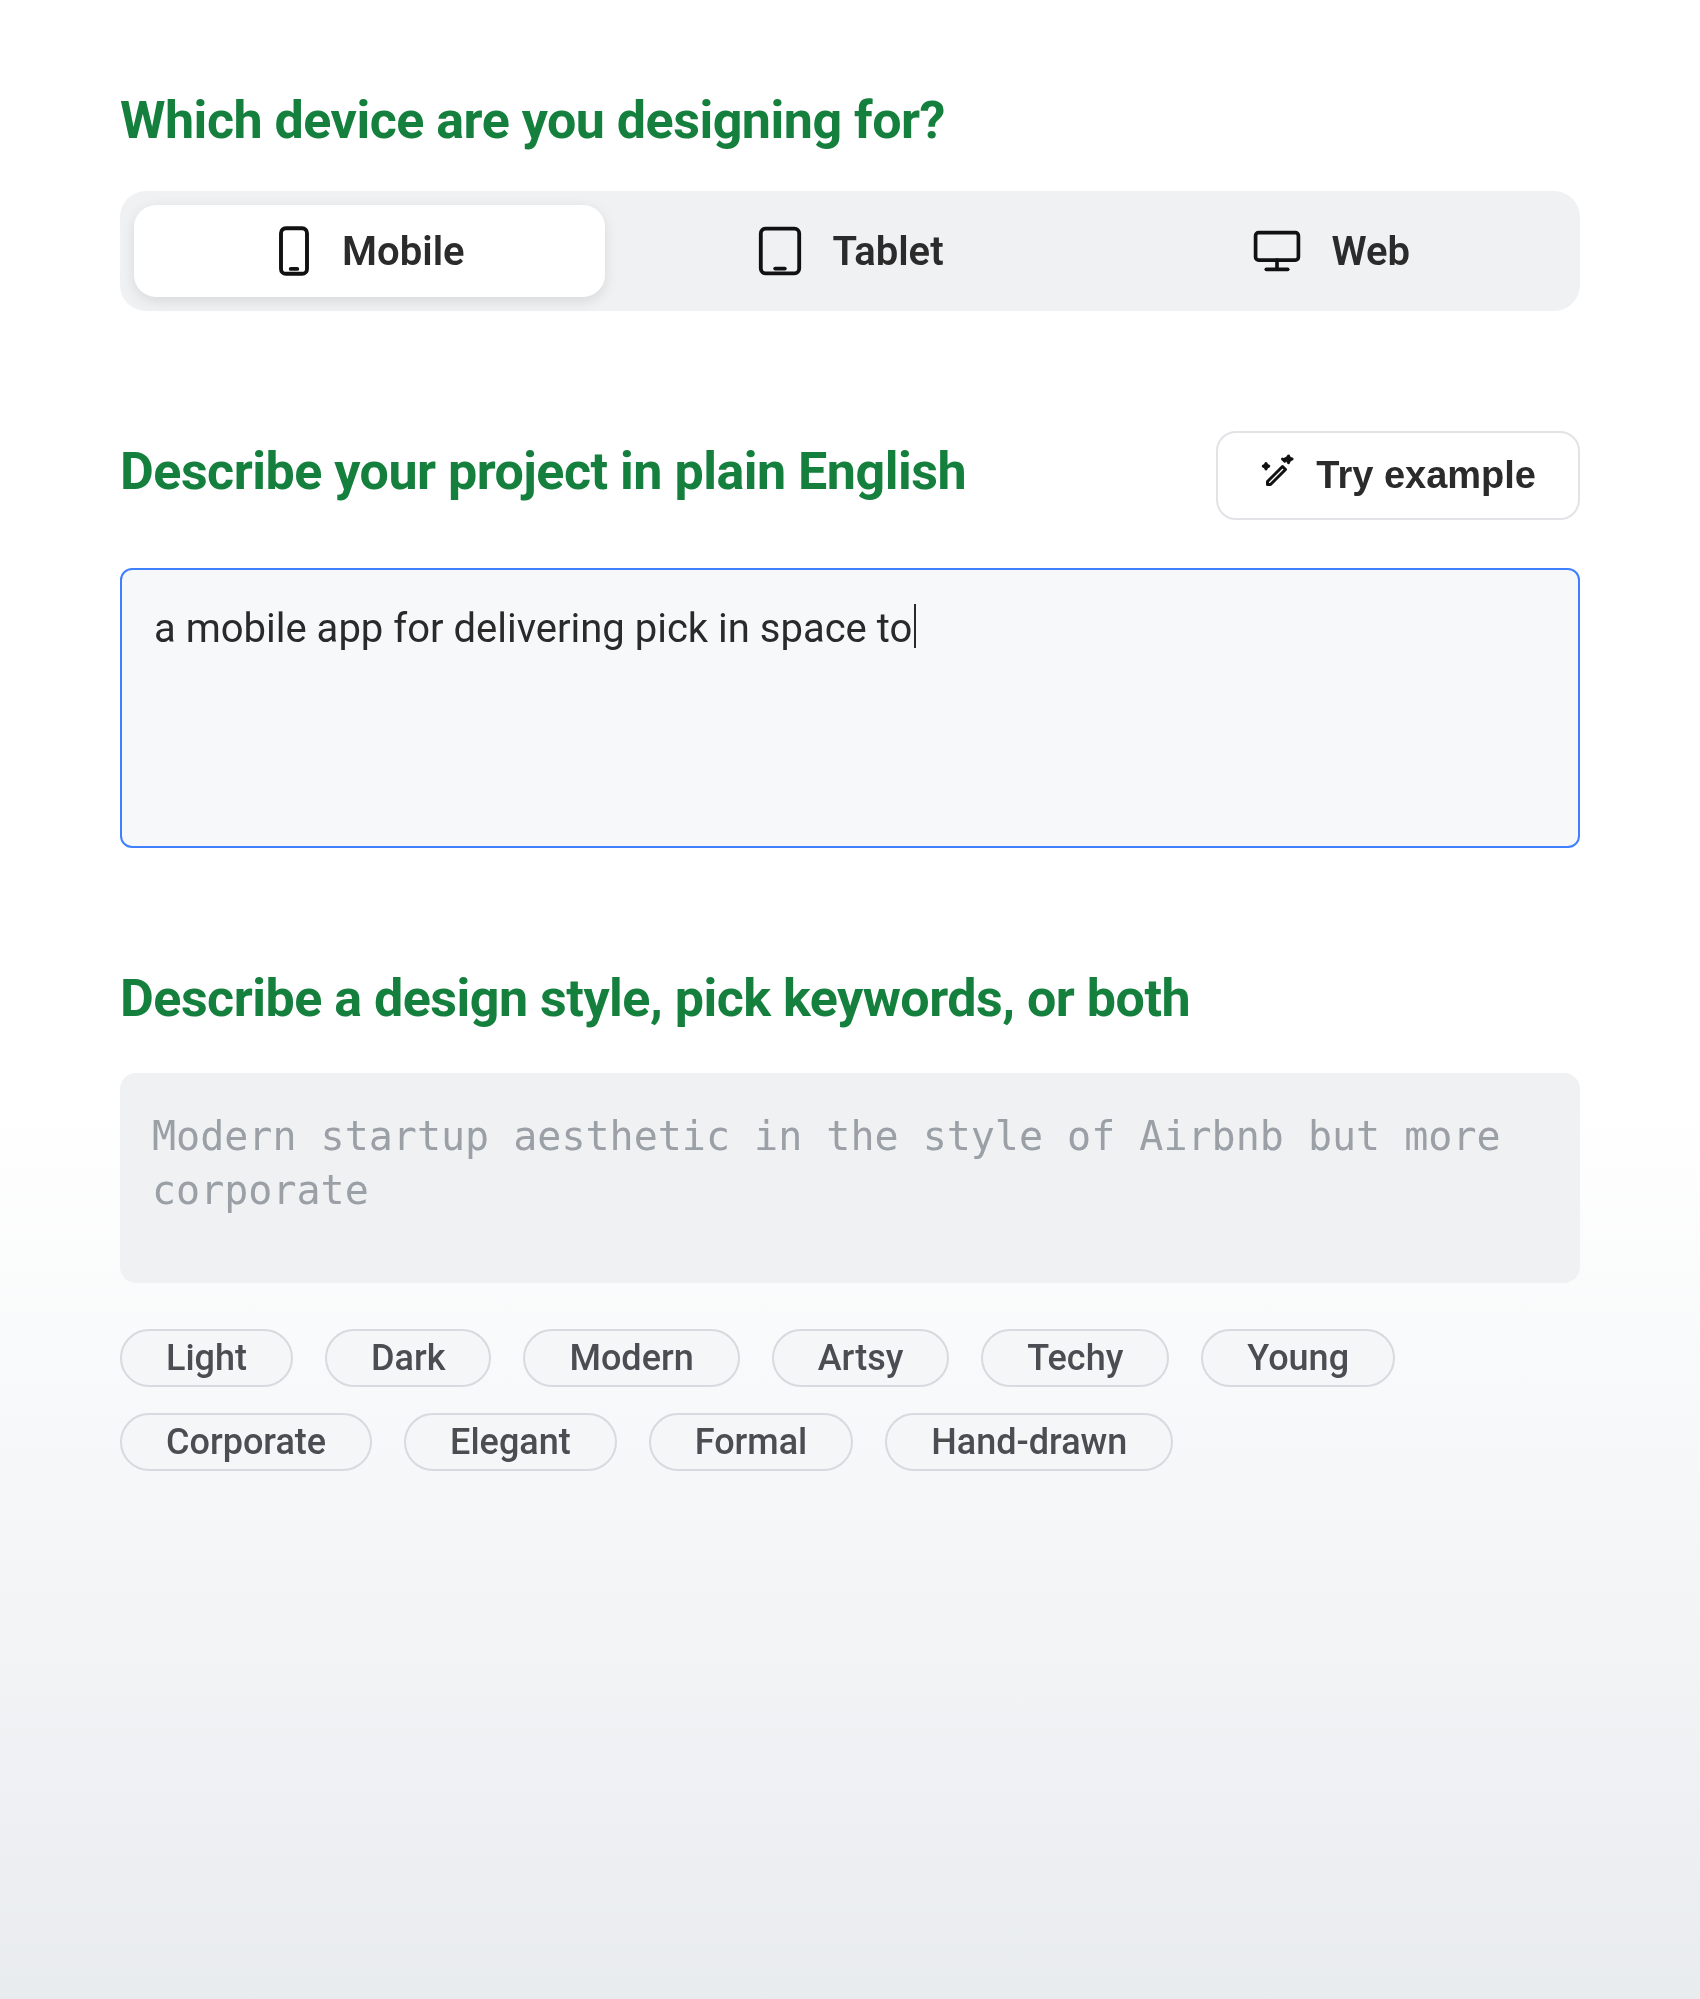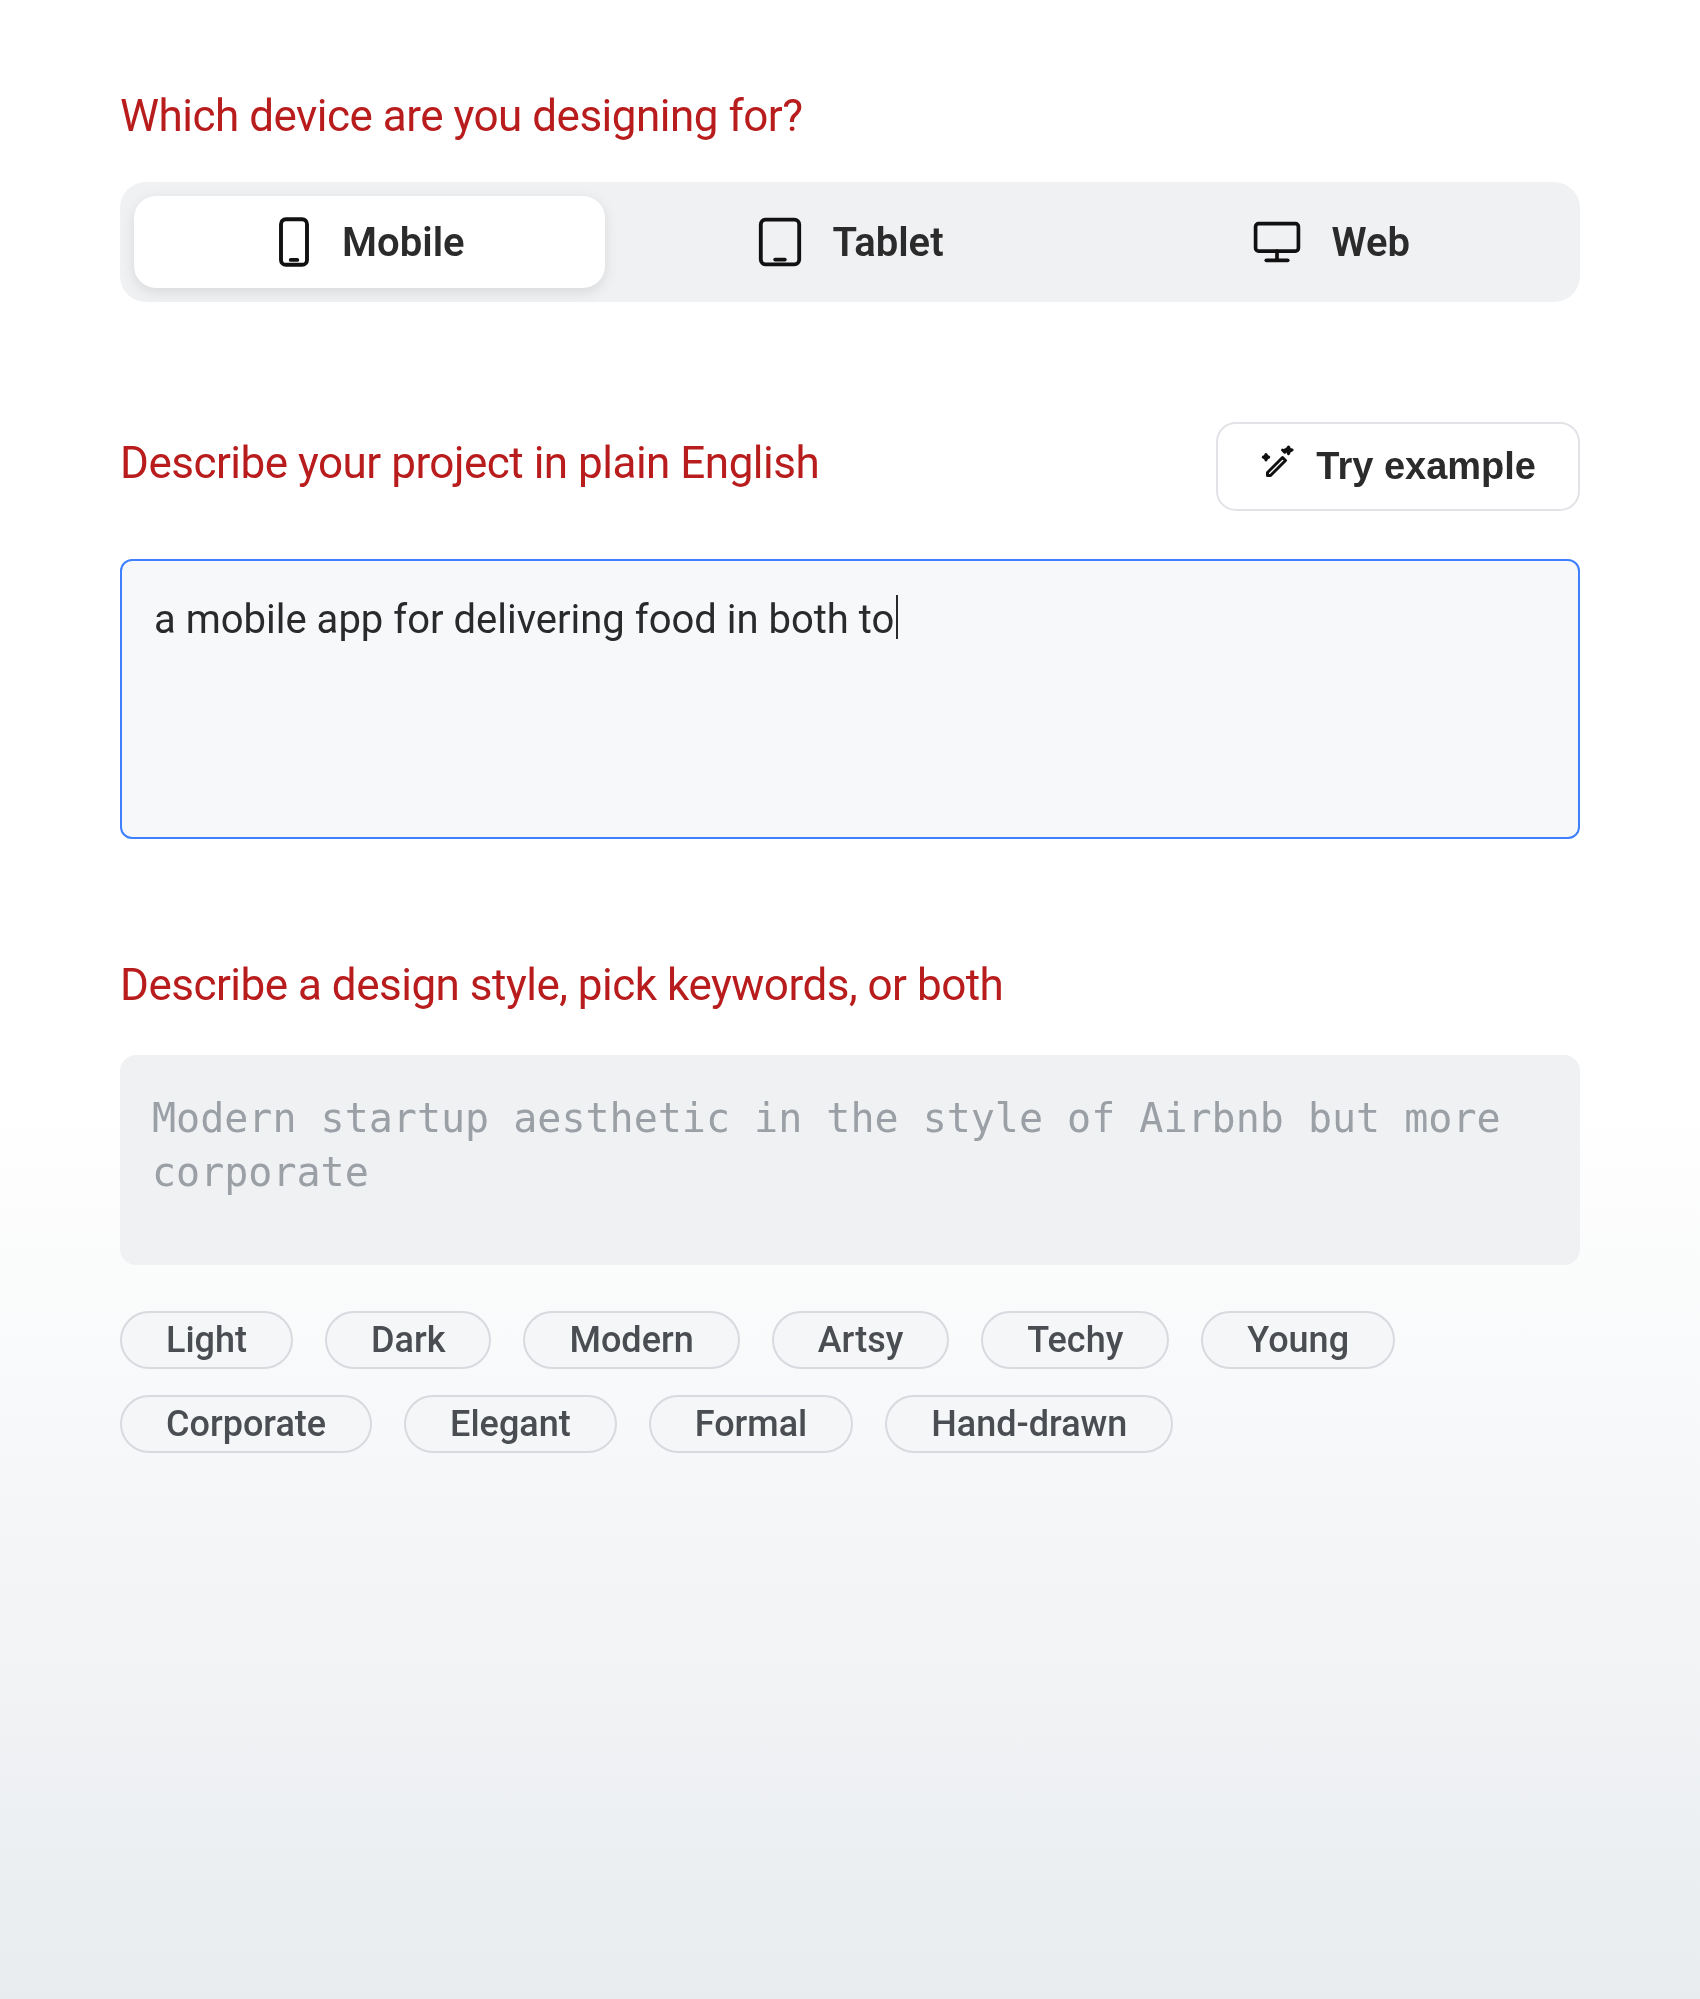--- a/index.html
+++ b/index.html
@@ -9,23 +9,23 @@
     background: linear-gradient(to bottom, #ffffff 0%, #ffffff 55%, #e9ecef 100%);
     color: #111;
     width: 1700px;
     min-height: 1999px;
   }
   .page {
     width: 1700px;
     padding: 90px 120px 90px 120px;
   }
   h2.section-heading {
-    font-size: 44px;
-    font-weight: 400;
-    color: #b91c1c;
+    font-size: 52px;
+    font-weight: 700;
+    color: #15803d;
     margin-bottom: 40px;
     letter-spacing: -0.5px;
   }
   
   .device-seg {
     display: flex;
     align-items: center;
     background: #f0f1f3;
     border-radius: 26px;
     padding: 14px 14px;
@@ -196,21 +196,21 @@
           <path d="M15 4l1.5 1.5M19 2l.8 1.6L21.4 4l-1.6.8L19 6.4 18.2 4.8 16.6 4l1.6-.8L19 2z"></path>
           <path d="M5 19l10-10 2 2-10 10H5v-2z"></path>
           <path d="M4 7l.6 1.2L5.8 8.8 4.6 9.4 4 10.6 3.4 9.4 2.2 8.8 3.4 8.2 4 7z"></path>
         </svg>
       </span>
       <span>Try example</span>
     </button>
   </div>
 
   <div class="project-box" contenteditable="true" style="">
-    <span>a mobile app for delivering food in both to</span><span class="caret"></span>
+    <span>a mobile app for delivering pick in space to</span><span class="caret"></span>
   </div>
 
   <div class="style-section">
     <h2 class="section-heading">Describe a design style, pick keywords, or both</h2>
     <textarea class="style-box" placeholder="Modern startup aesthetic in the style of Airbnb but more corporate" style=""></textarea>
 
     <div class="chips">
       <span class="chip">Light</span>
       <span class="chip">Dark</span>
       <span class="chip">Modern</span>

